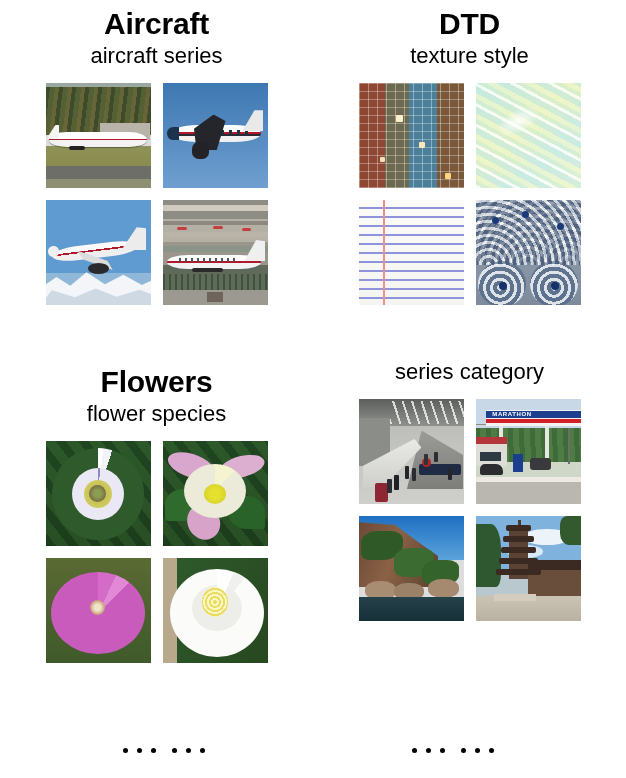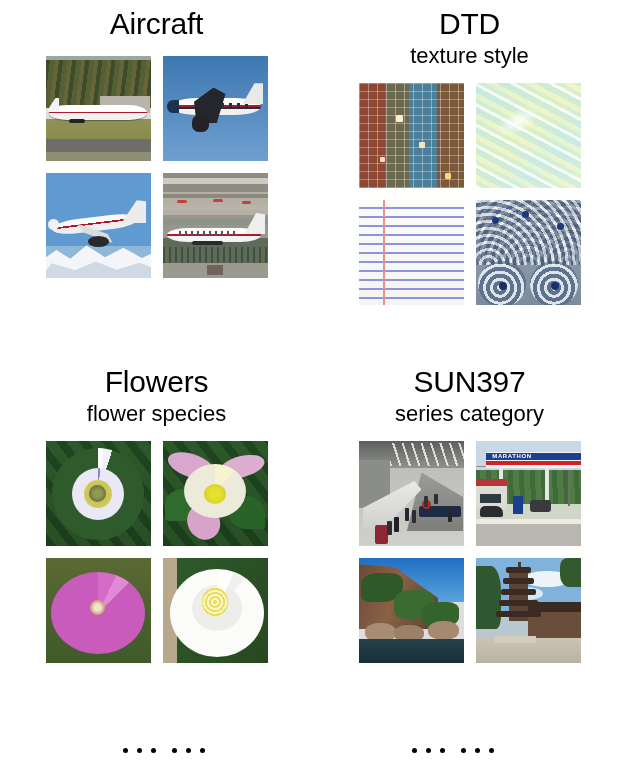--- a/index.html
+++ b/index.html
@@ -29,21 +29,21 @@
     align-items: center;
   }
   .panel-aircraft { left: 0px;   top: 0px; }
   .panel-dtd      { left: 313px; top: 0px; }
   .panel-flowers  { left: 0px;   top: 358px; }
   .panel-sun397   { left: 313px; top: 358px; }
 
   .panel-title {
     font-size: 30px;
     line-height: 36px;
-    font-weight: 400;
+    font-weight: 700;
     letter-spacing: -0.2px;
     text-align: center;
     margin-top: 6px;
   }
   .panel-subtitle {
     font-size: 22px;
     line-height: 26px;
     font-weight: 400;
     text-align: center;
     margin-top: 1px;
@@ -348,20 +348,21 @@
   .eg-c { left: 412px; top: 20px; }
   .eg-d { left: 461px; top: 20px; }
 </style>
 </head>
 <body>
 
 <div class="figure">
 
   <div class="panel panel-aircraft">
     <div class="panel-title">Aircraft</div>
+    <div class="panel-subtitle">aircraft series</div>
     <div class="img-grid">
       <div class="thumb ac1">
         <div class="scene">
           <div class="sky"></div>
             <div class="trees"></div>
             <div class="bldg"></div>
           <div class="grass"></div>
             <div class="strip"></div>
             <div class="road"></div>
             <div class="fore"></div>
@@ -487,21 +488,20 @@
             <div class="post"></div>
             <div class="bl"></div>
             <div class="in"></div>
             <div class="stam"></div>
           </div>
       </div>
     </div>
   </div>
 
   <div class="panel panel-sun397">
-    <div class="panel-title">SUN397</div>
     <div class="panel-subtitle">series category</div>
     <div class="img-grid">
       <div class="thumb sn1">
         <div class="scene">
           <div class="roof"></div>
             <div class="truss"></div>
             <div class="wall"></div>
           <div class="track"></div>
             <div class="plat"></div>
           <div class="sign"></div>

